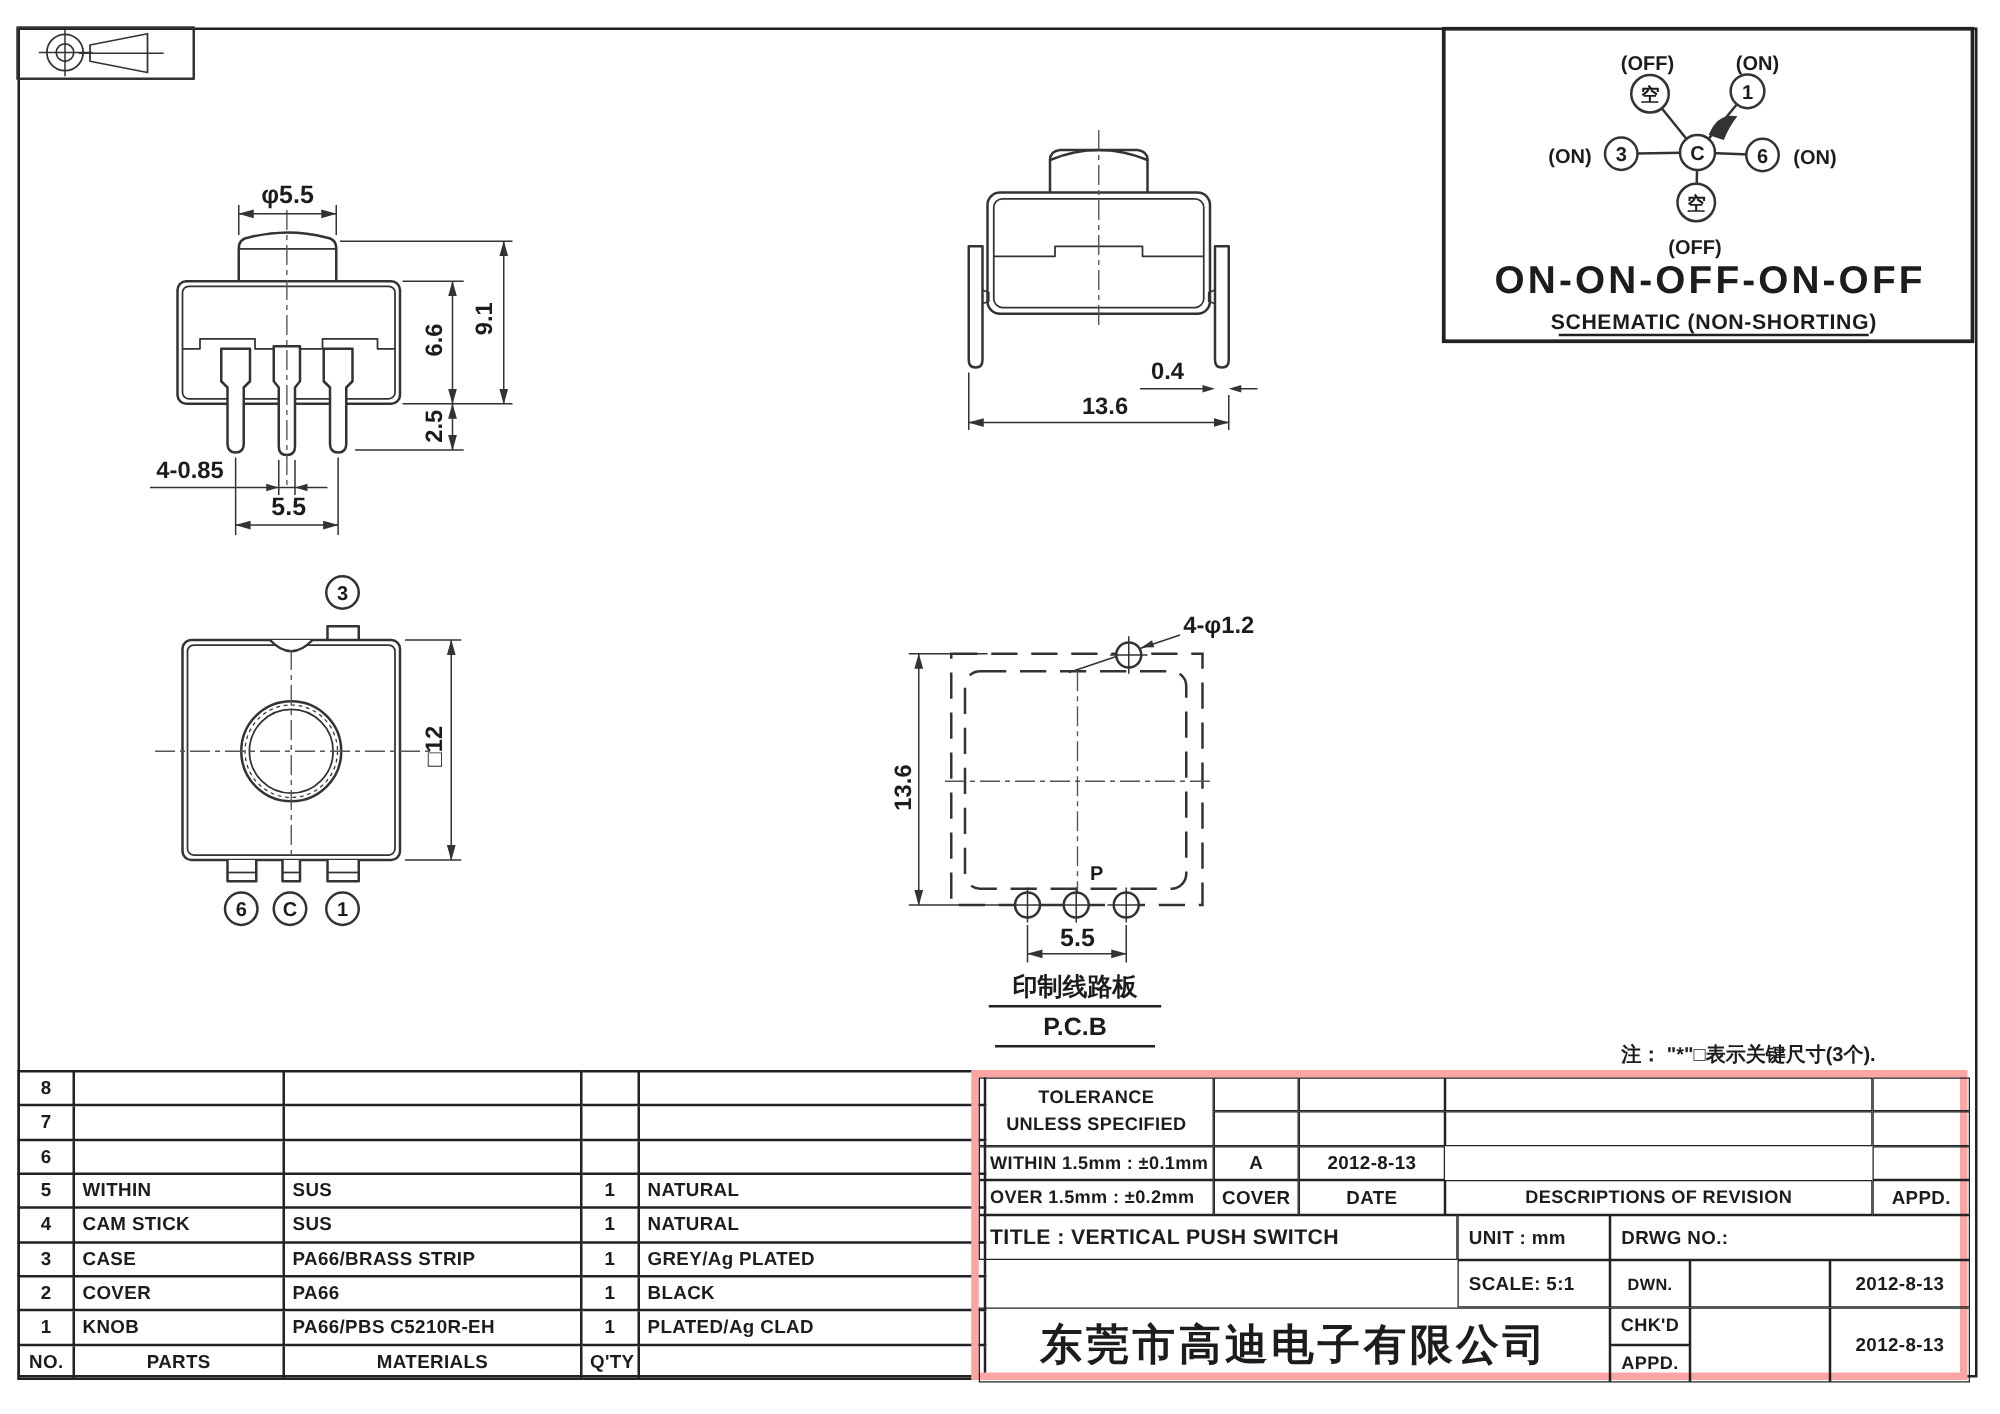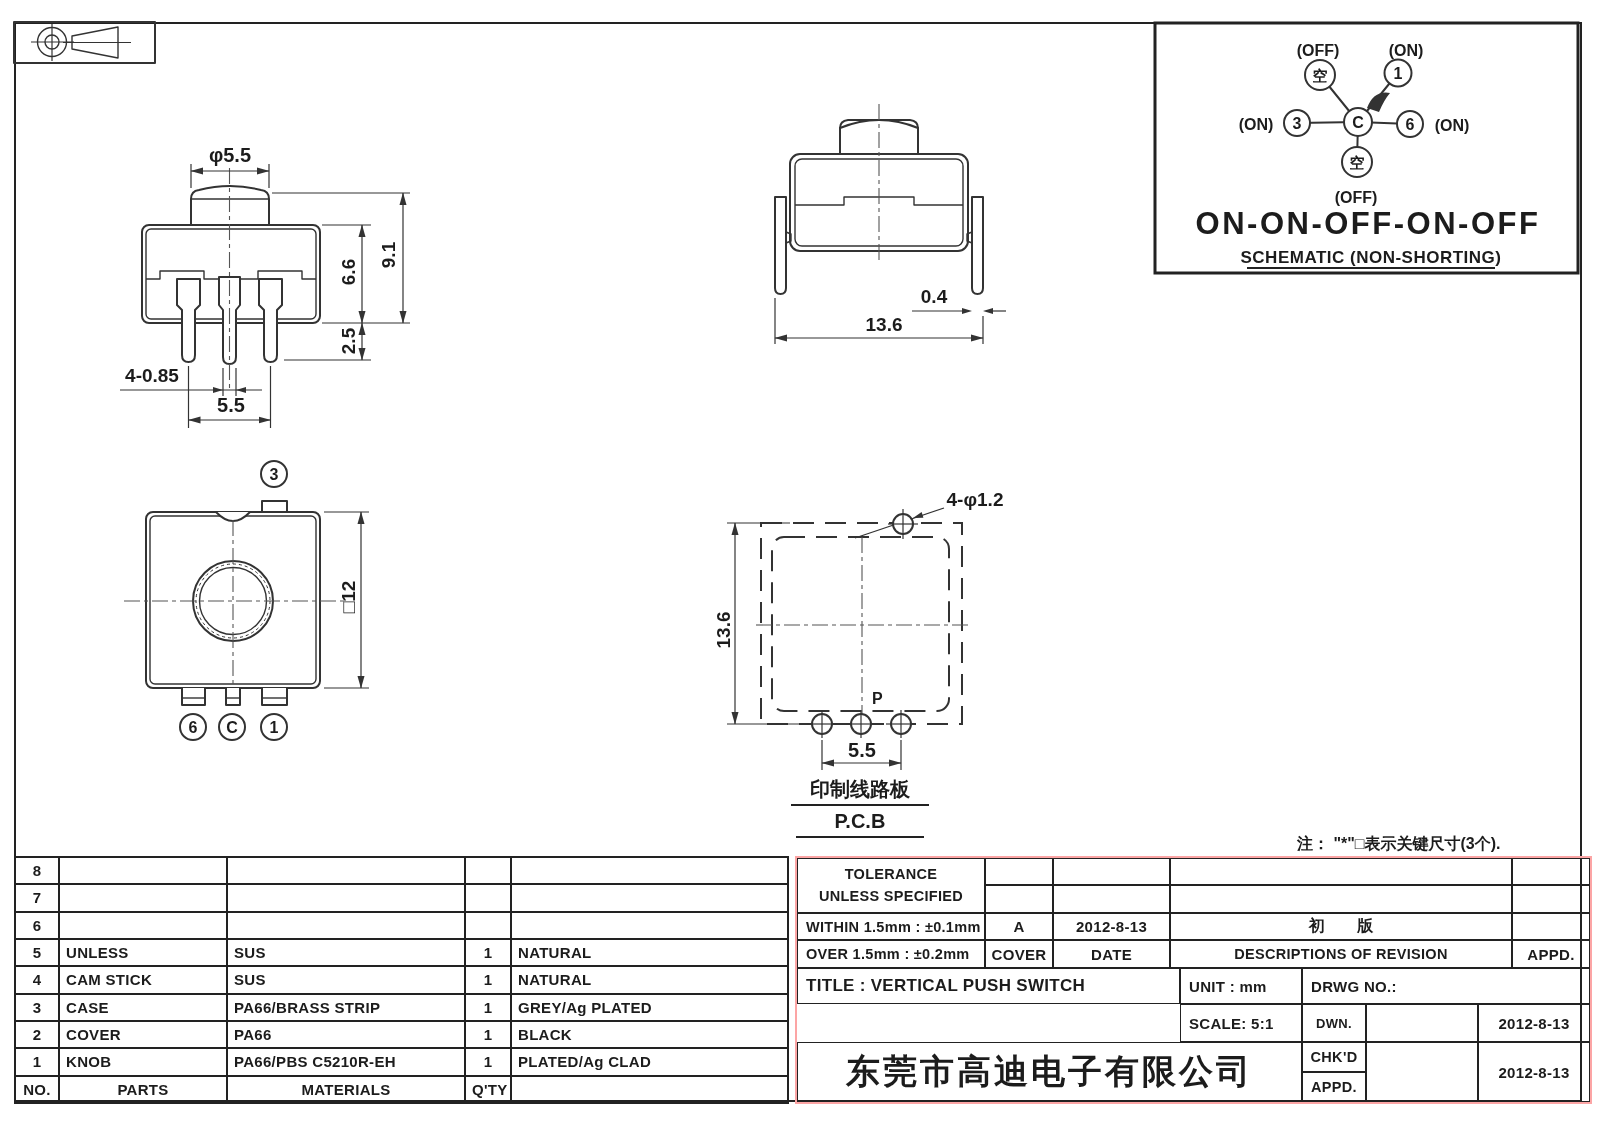--- a/index.html
+++ b/index.html
@@ -27,21 +27,21 @@
   
   .frame{position:absolute;left:14px;top:22px;width:1568px;height:1080px;border:2px solid #222;box-sizing:border-box;}
 
   
   table.parts{position:absolute;left:14px;top:856px;width:773px;height:248px;border-collapse:collapse;table-layout:fixed;}
   table.parts td{border:2px solid #222;font-size:15px;font-weight:bold;padding:0 6px;height:25px;
                  white-space:nowrap;overflow:hidden;letter-spacing:.3px;}
   td.c{text-align:center;padding:0 2px;}
 
   
-  .tblock{position:absolute;left:795px;top:856px;width:797px;height:248px;border:2px solid #fca5a5;box-sizing:border-box;}
+  .tblock{position:absolute;left:777px;top:856px;width:797px;height:248px;border:6px solid #fca5a5;box-sizing:border-box;}
   .tb{position:absolute;box-sizing:border-box;border:1px solid #222;display:flex;align-items:center;
       justify-content:center;font-weight:bold;font-size:15px;white-space:nowrap;overflow:hidden;letter-spacing:.3px;}
   .tb.l{justify-content:flex-start;padding-left:8px;}
   .tol{flex-direction:column;line-height:1.5;font-size:14.5px;}
   .rev{font-size:16px;letter-spacing:14px;padding-left:14px;}
   .company{font-size:34px;letter-spacing:3px;font-weight:bold;}
 </style>
 </head>
 <body>
 
@@ -259,21 +259,21 @@
     </tr>
     <tr>
       <td class="c">6</td>
       <td></td>
       <td></td>
       <td class="c"></td>
       <td></td>
     </tr>
     <tr>
       <td class="c">5</td>
-      <td>UNLESS</td>
+      <td>WITHIN</td>
       <td>SUS</td>
       <td class="c">1</td>
       <td>NATURAL</td>
     </tr>
     <tr>
       <td class="c">4</td>
       <td>CAM STICK</td>
       <td>SUS</td>
       <td class="c">1</td>
       <td>NATURAL</td>
@@ -322,21 +322,20 @@
     <div class="tb" style="left:188px;top:55px;width:68px;height:27px">A</div>
     <div class="tb" style="left:188px;top:82px;width:68px;height:28px">COVER</div>
 
     <div class="tb" style="left:256px;top:0;width:117px;height:27px"></div>
     <div class="tb" style="left:256px;top:27px;width:117px;height:28px"></div>
     <div class="tb" style="left:256px;top:55px;width:117px;height:27px">2012-8-13</div>
     <div class="tb" style="left:256px;top:82px;width:117px;height:28px">DATE</div>
 
     <div class="tb" style="left:373px;top:0;width:342px;height:27px"></div>
     <div class="tb" style="left:373px;top:27px;width:342px;height:28px"></div>
-    <div class="tb rev" style="left:373px;top:55px;width:342px;height:27px">初 版</div>
     <div class="tb" style="left:373px;top:82px;width:342px;height:28px;font-size:14.5px">DESCRIPTIONS OF REVISION</div>
 
     <div class="tb" style="left:715px;top:0;width:78px;height:27px"></div>
     <div class="tb" style="left:715px;top:27px;width:78px;height:28px"></div>
     <div class="tb" style="left:715px;top:55px;width:78px;height:27px"></div>
     <div class="tb" style="left:715px;top:82px;width:78px;height:28px">APPD.</div>
 
     <div class="tb l" style="left:0;top:110px;width:383px;height:36px;font-size:17px">TITLE :  VERTICAL PUSH SWITCH</div>
     <div class="tb l" style="left:383px;top:110px;width:122px;height:36px">UNIT :  mm</div>
     <div class="tb l" style="left:505px;top:110px;width:288px;height:36px">DRWG NO.:</div>

